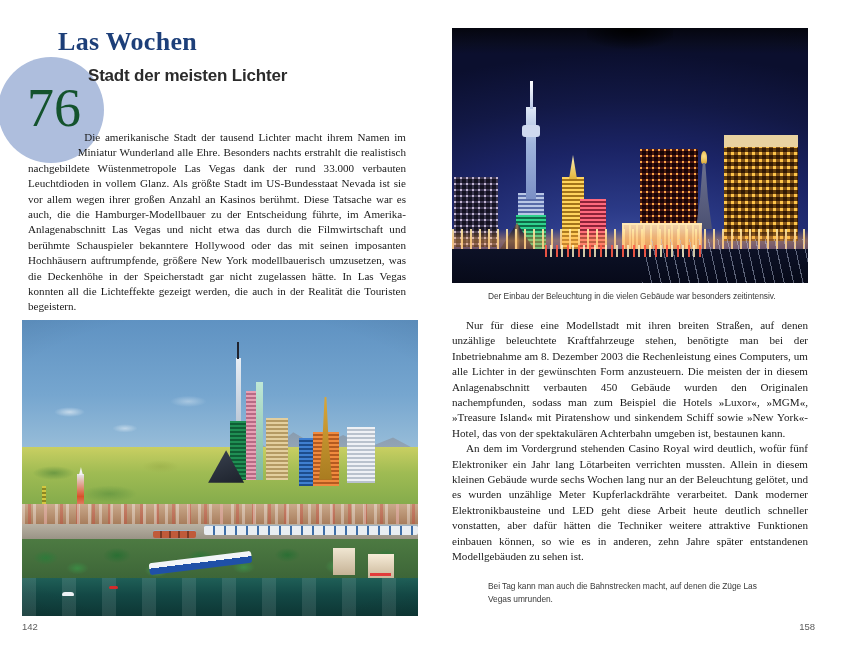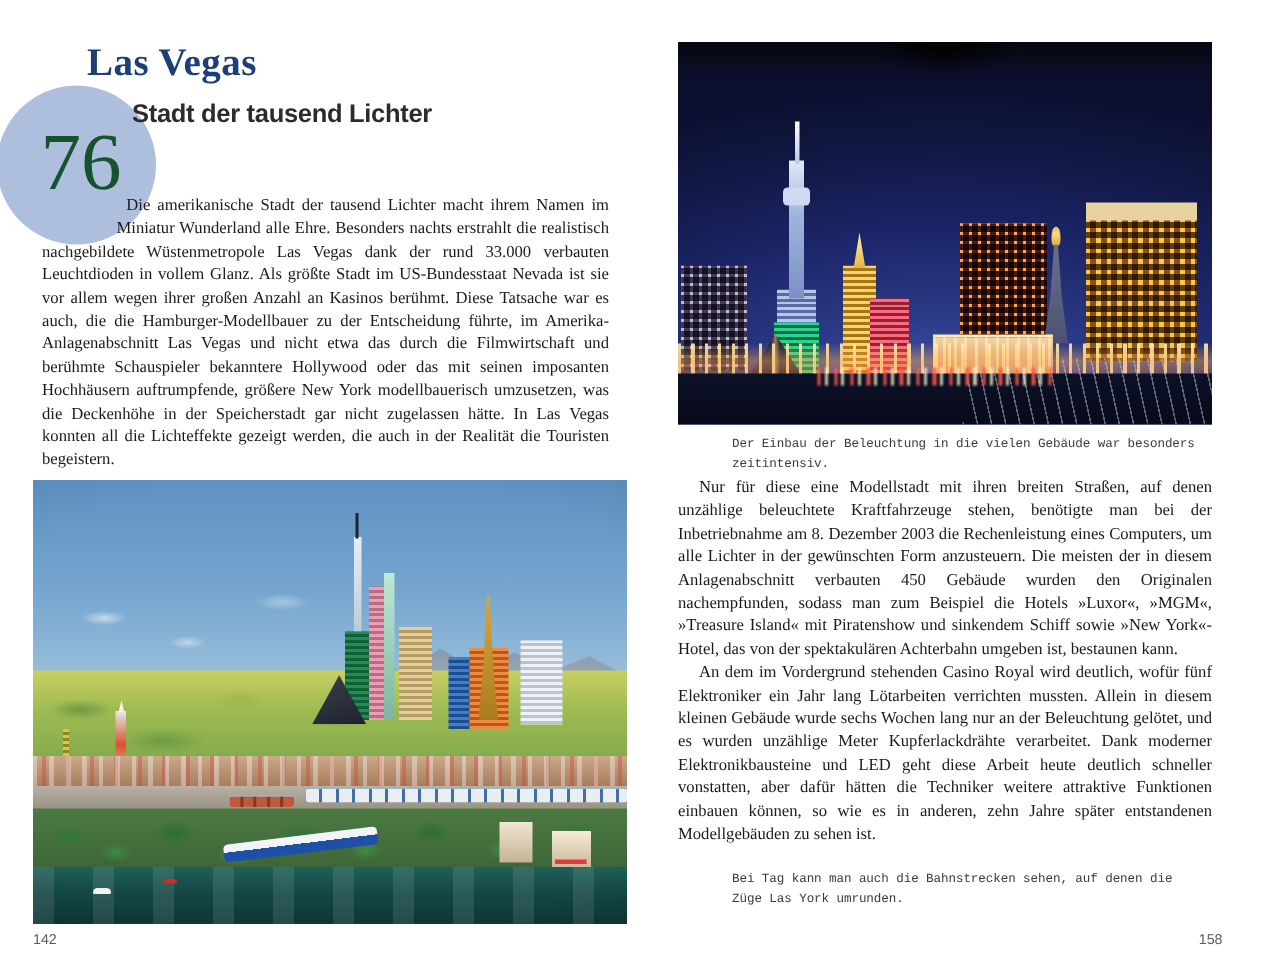--- a/index.html
+++ b/index.html
@@ -97,21 +97,21 @@
   #right-col {
     position: absolute;
     left: 452px;
     top: 318px;
     width: 356px;
   }
   #right-col p:first-child { text-indent: 14px; }
 
   
   .caption {
-    font-family: Liberation Mono, monospace;
+    font-family: Liberation Sans, sans-serif;
     font-size: 8.4px;
     line-height: 13px;
     color: #3a3a3a;
     letter-spacing: -0.05px;
     padding-left: 36px;
   }
   #caption-top {
     position: absolute;
     left: 452px;
     top: 290px;
@@ -457,23 +457,23 @@
 </style>
 </head>
 <body>
 
 <div id="spread">
 
   <div class="number-badge">
     <span class="number-badge-text">76</span>
   </div>
 
-  <h1 class="chapter-title">Las Vegas</h1>
-
-  <h2 class="chapter-subtitle">Stadt der tausend Lichter</h2>
+  <h1 class="chapter-title">Las Wochen</h1>
+
+  <h2 class="chapter-subtitle">Stadt der meisten Lichter</h2>
 
   <div id="intro-col" class="body-text">
     <div class="badge-float"></div>
     <p>Die amerikanische Stadt der tausend Lichter macht ihrem Namen im Miniatur Wunderland alle Ehre. Besonders nachts erstrahlt die realistisch nachgebildete Wüstenmetropole Las Vegas dank der rund 33.000 verbauten Leuchtdioden in vollem Glanz. Als größte Stadt im US-Bundesstaat Nevada ist sie vor allem wegen ihrer großen Anzahl an Kasinos berühmt. Diese Tatsache war es auch, die die Hamburger-Modellbauer zu der Entscheidung führte, im Amerika-Anlagenabschnitt Las Vegas und nicht etwa das durch die Filmwirtschaft und berühmte Schauspieler bekanntere Hollywood oder das mit seinen imposanten Hochhäusern auftrumpfende, größere New York modellbauerisch umzusetzen, was die Deckenhöhe in der Speicherstadt gar nicht zugelassen hätte. In Las Vegas konnten all die Lichteffekte gezeigt werden, die auch in der Realität die Touristen begeistern.</p>
   </div>
 
   <figure id="photo-day">
     <div class="day-sky"></div>
     <div class="day-clouds"></div>
     <div class="day-mountains"></div>
@@ -535,17 +535,17 @@
     <div class="photo-grain"></div>
   </figure>
 
   <div class="caption" id="caption-top">Der Einbau der Beleuchtung in die vielen Gebäude war besonders zeitintensiv.</div>
 
   <div id="right-col" class="body-text">
     <p>Nur für diese eine Modellstadt mit ihren breiten Straßen, auf denen unzählige beleuchtete Kraftfahrzeuge stehen, benötigte man bei der Inbetriebnahme am 8. Dezember 2003 die Rechenleistung eines Computers, um alle Lichter in der gewünschten Form anzusteuern. Die meisten der in diesem Anlagenabschnitt verbauten 450 Gebäude wurden den Originalen nachempfunden, sodass man zum Beispiel die Hotels »Luxor«, »MGM«, »Treasure Island« mit Piratenshow und sinkendem Schiff sowie »New York«-Hotel, das von der spektakulären Achterbahn umgeben ist, bestaunen kann.</p>
     <p>An dem im Vordergrund stehenden Casino Royal wird deutlich, wofür fünf Elektroniker ein Jahr lang Lötarbeiten verrichten mussten. Allein in diesem kleinen Gebäude wurde sechs Wochen lang nur an der Beleuchtung gelötet, und es wurden unzählige Meter Kupferlackdrähte verarbeitet. Dank moderner Elektronikbausteine und LED geht diese Arbeit heute deutlich schneller vonstatten, aber dafür hätten die Techniker weitere attraktive Funktionen einbauen können, so wie es in anderen, zehn Jahre später entstandenen Modellgebäuden zu sehen ist.</p>
   </div>
 
-  <div class="caption" id="caption-bottom">Bei Tag kann man auch die Bahnstrecken sehen, auf denen die Züge Las York umrunden.</div>
+  <div class="caption" id="caption-bottom">Bei Tag kann man auch die Bahnstrecken macht, auf denen die Züge Las Vegas umrunden.</div>
 
   <div class="folio" id="folio-right">158</div>
 
 </div>
 
 </body></html>

